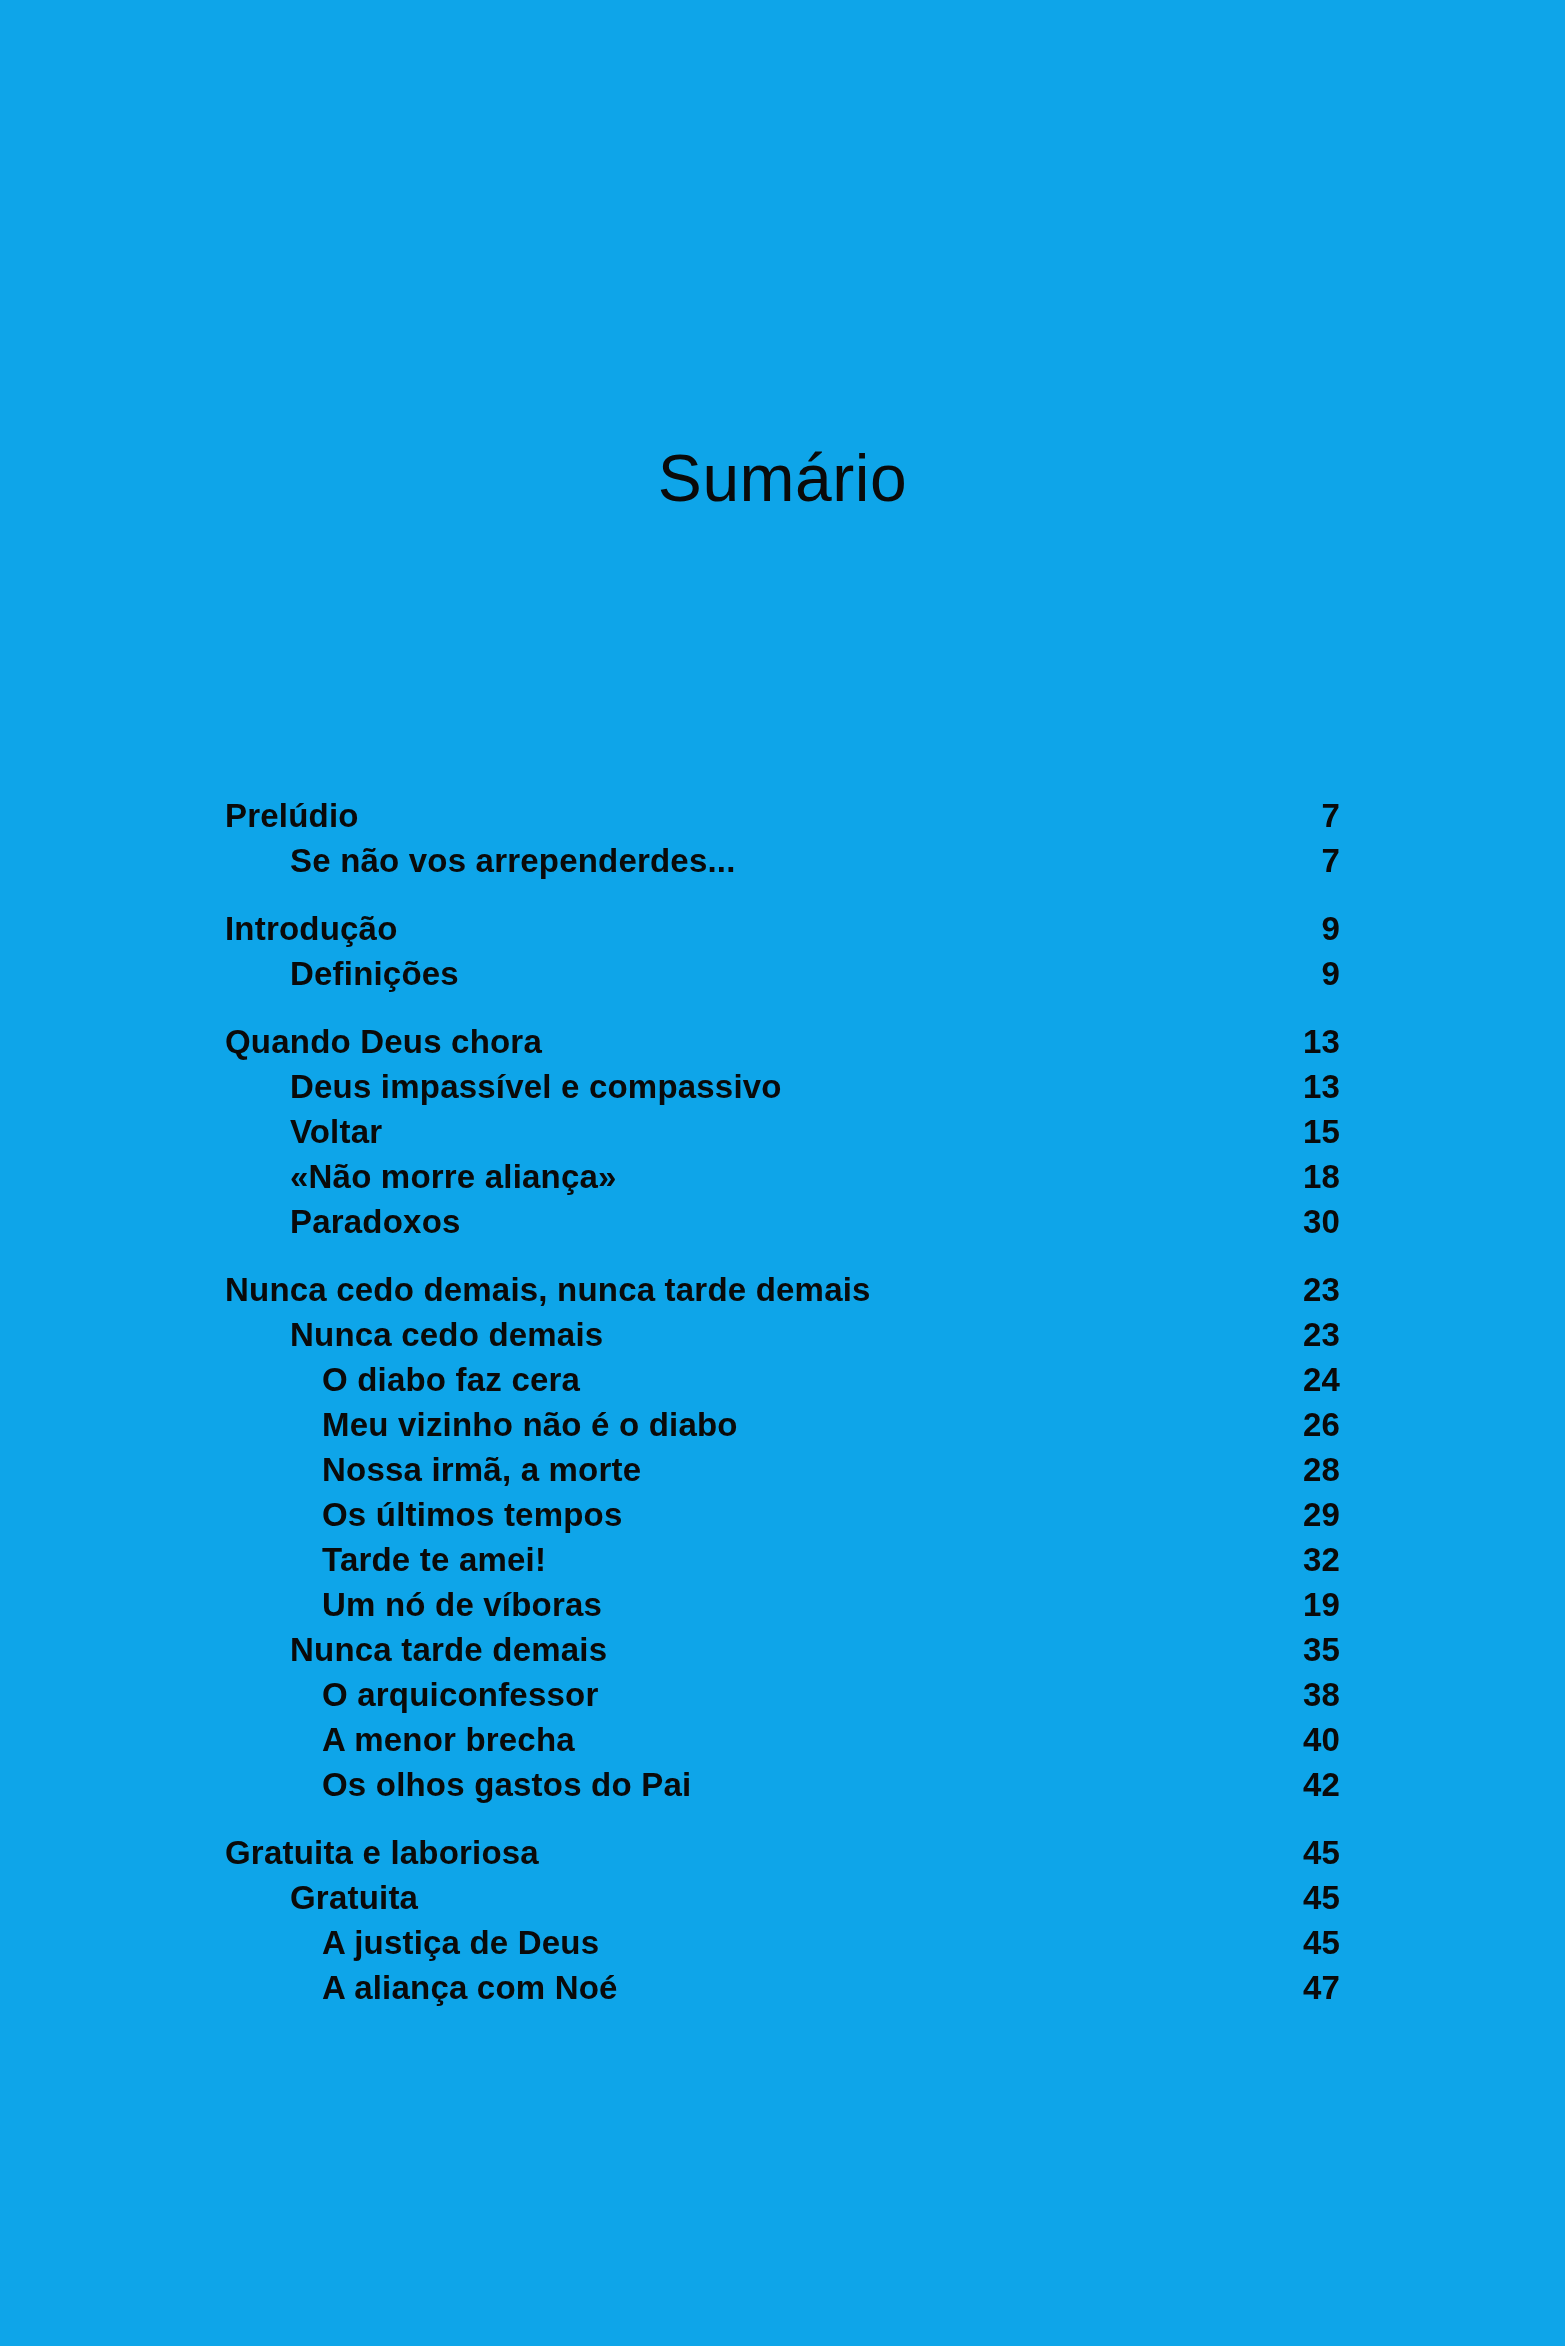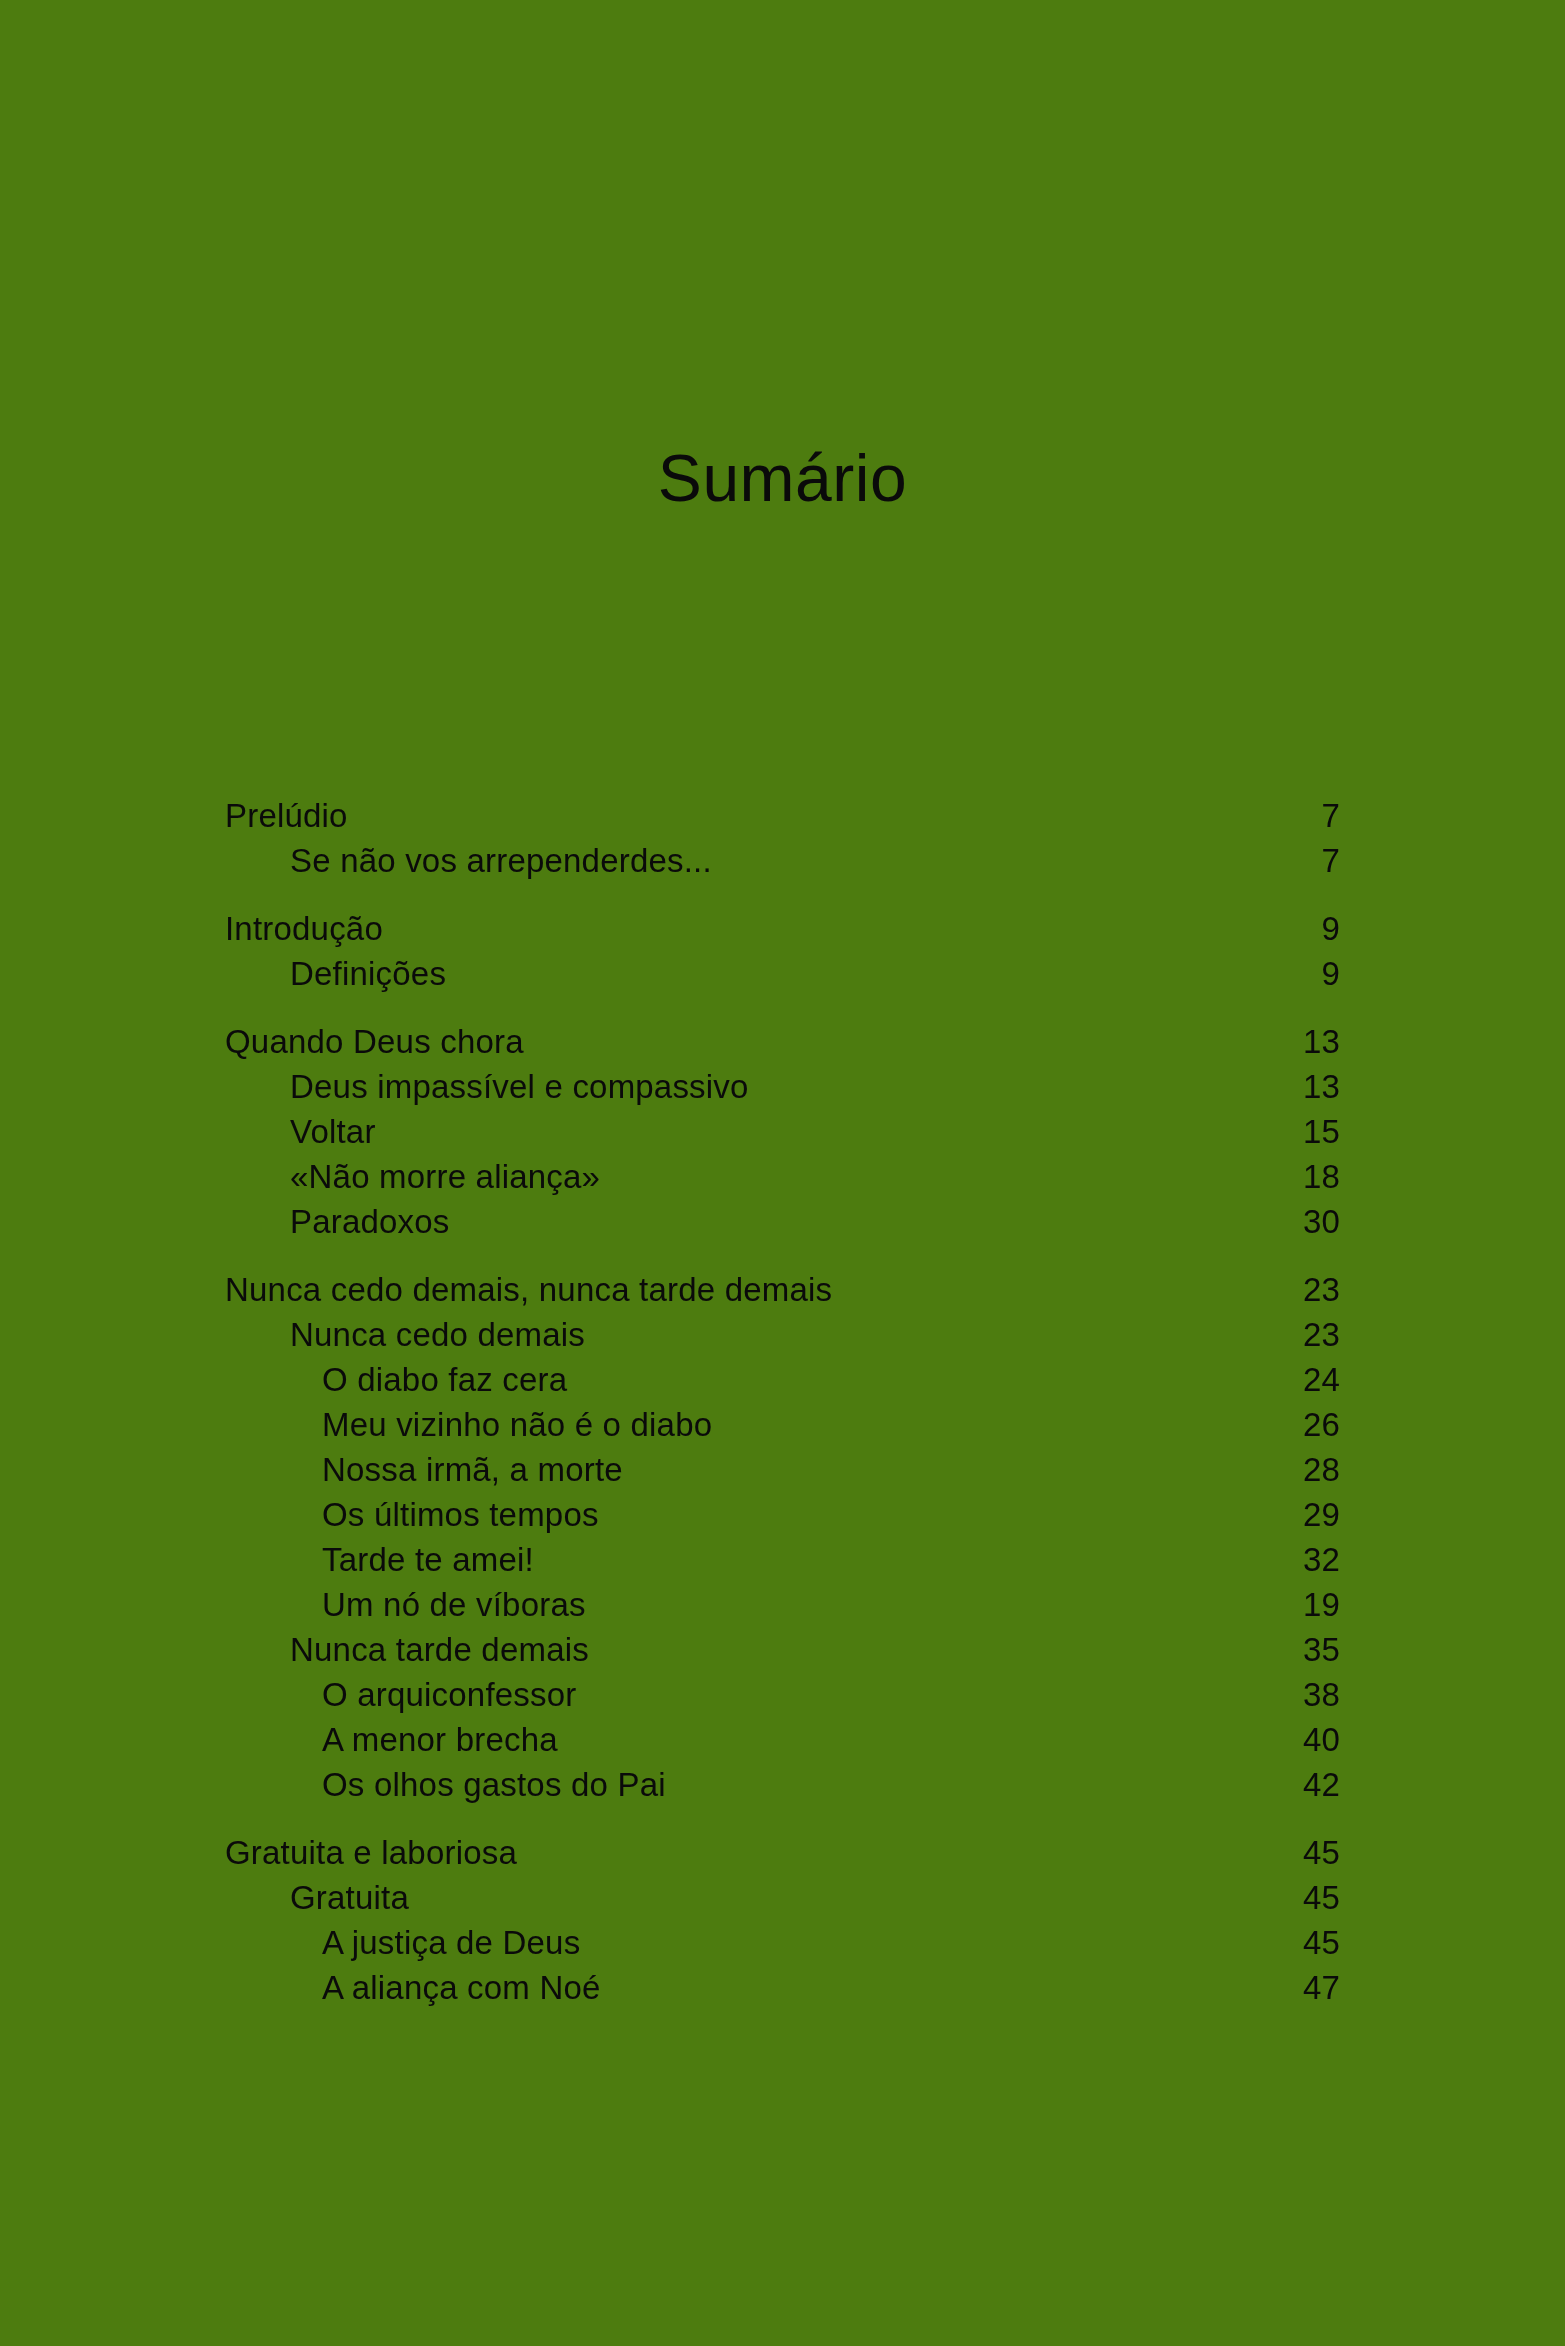--- a/index.html
+++ b/index.html
@@ -12,21 +12,21 @@
   body {
     font-family: "Liberation Sans", "DejaVu Sans", sans-serif;
     color: #000000;
     -webkit-font-smoothing: antialiased;
   }
 
   .page {
     position: relative;
     width: 1565px;
     height: 2347px;
-    background: #4d7c0f;
+    background: #0ea5e9;
     overflow: hidden;
     box-sizing: border-box;
   }
 
   
   .toc-title {
     position: absolute;
     left: 225px;
     top: 401px;
     width: 1115px;
@@ -53,21 +53,21 @@
   .toc-group:last-child {
     margin-bottom: 8px;
   }
 
   .toc-entry {
     display: flex;
     align-items: center;
     justify-content: space-between;
     height: 45px;
     line-height: 45px;
-    font-weight: 400;
+    font-weight: 700;
     color: #0a0a0a;
     white-space: nowrap;
   }
 
   .toc-entry .entry-label {
     font-size: 33px;
     letter-spacing: 0.2px;
   }
 
   .toc-entry .entry-page {

